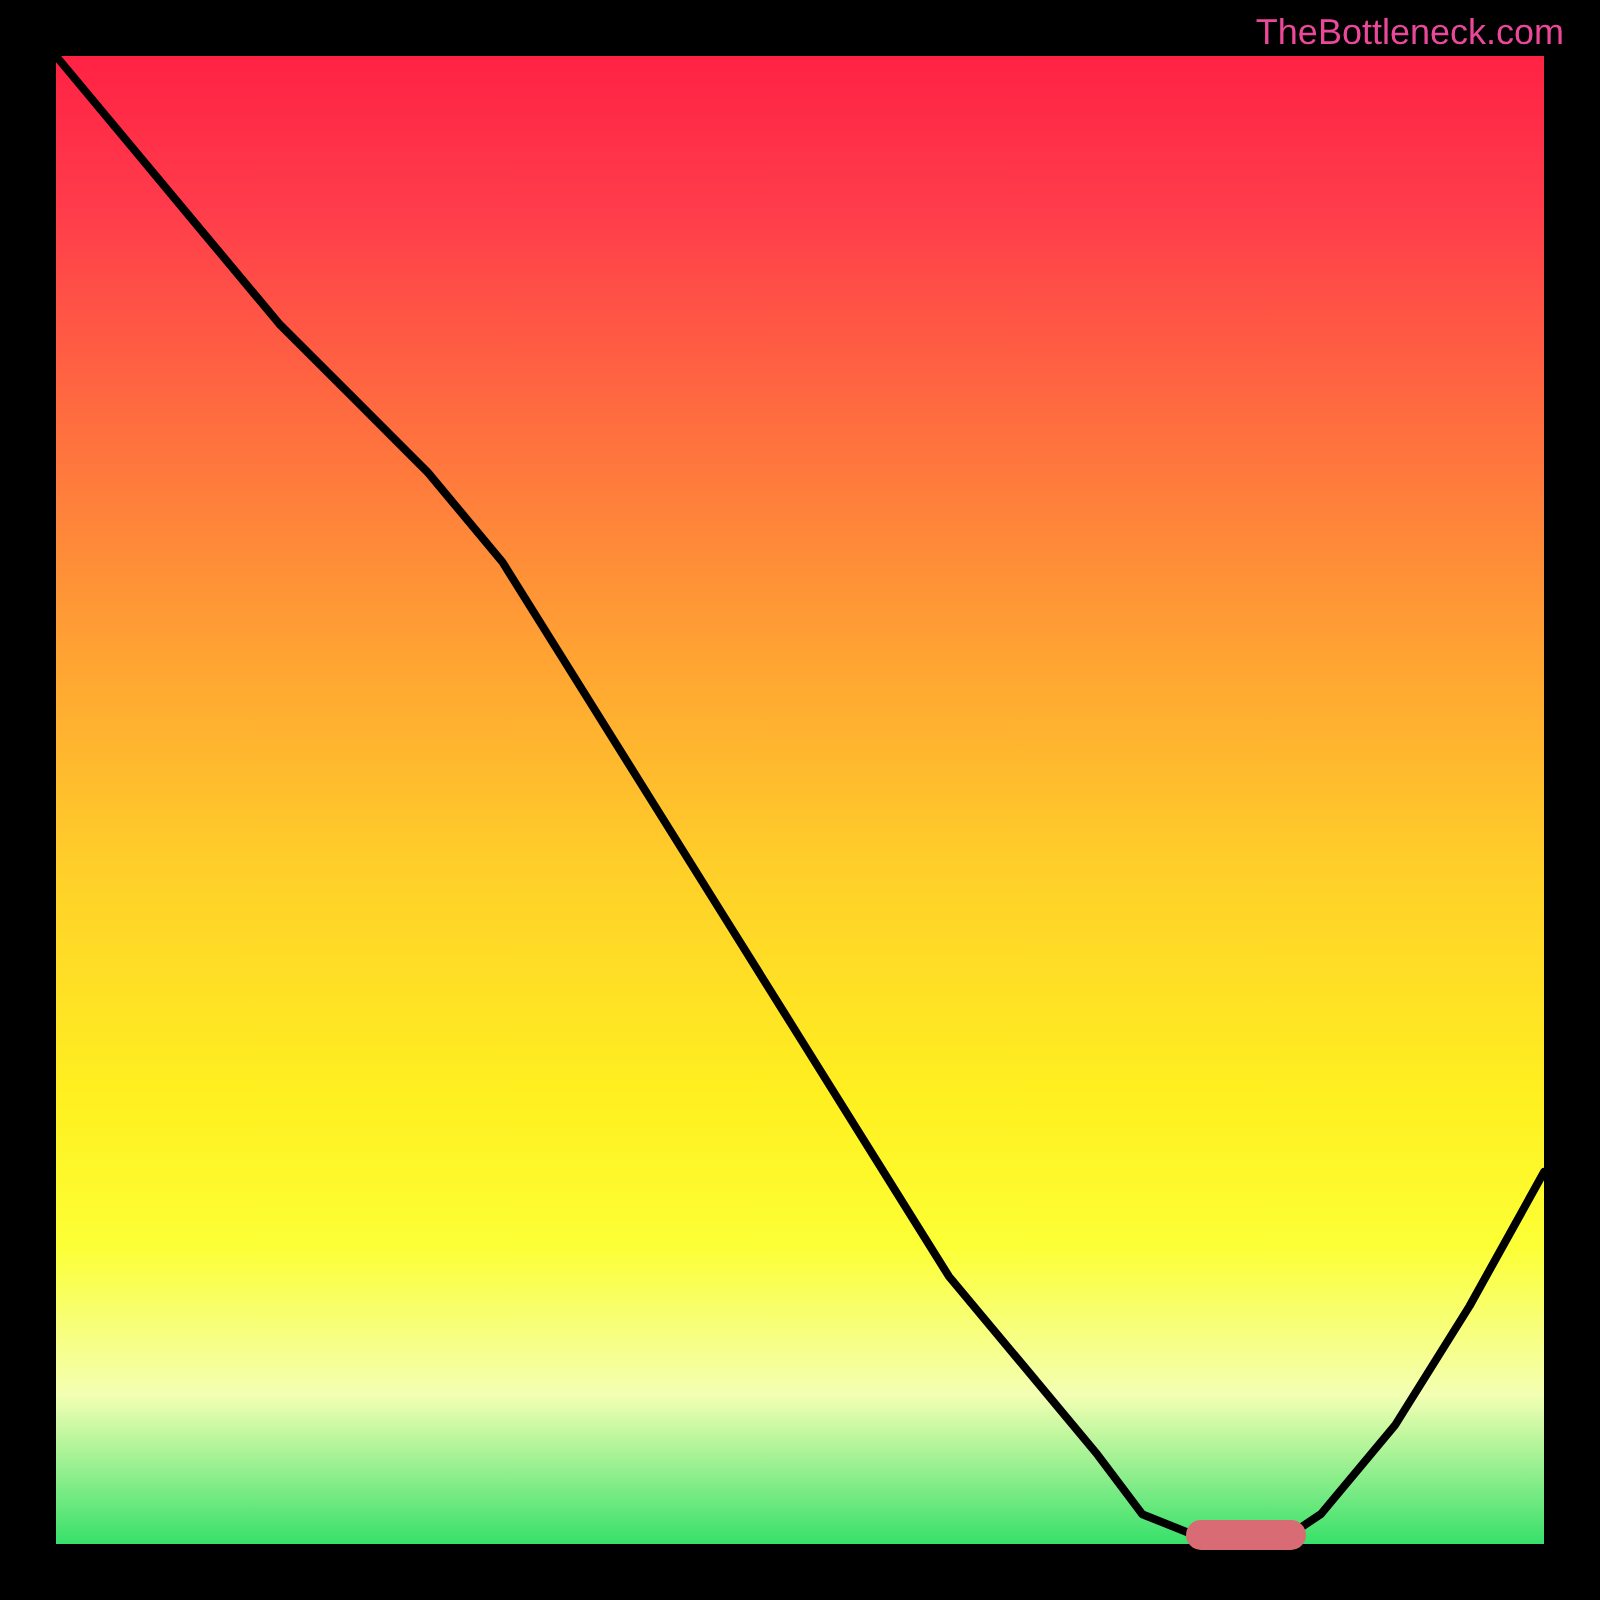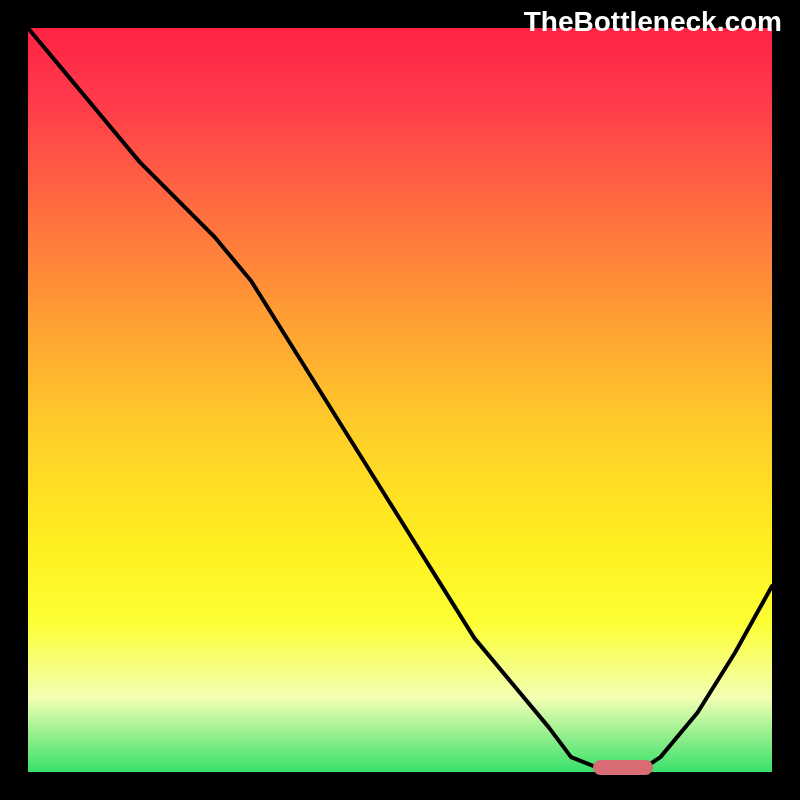--- a/index.html
+++ b/index.html
@@ -8,23 +8,23 @@
     width: 800px;
     height: 800px;
     background: #000;
     position: relative;
     font-family: Arial, sans-serif;
   }
   .watermark {
     position: absolute;
     top: 6px;
     right: 18px;
-    color: #ffffff;
-    font-size: 28px;
-    font-weight: 700;
+    color: #ec4899;
+    font-size: 18px;
+    font-weight: 400;
     z-index: 10;
   }
   .plot-area {
     position: absolute;
     left: 28px;
     top: 28px;
     width: 744px;
     height: 744px;
     background: linear-gradient(to bottom,
       #ff2244 0%,

